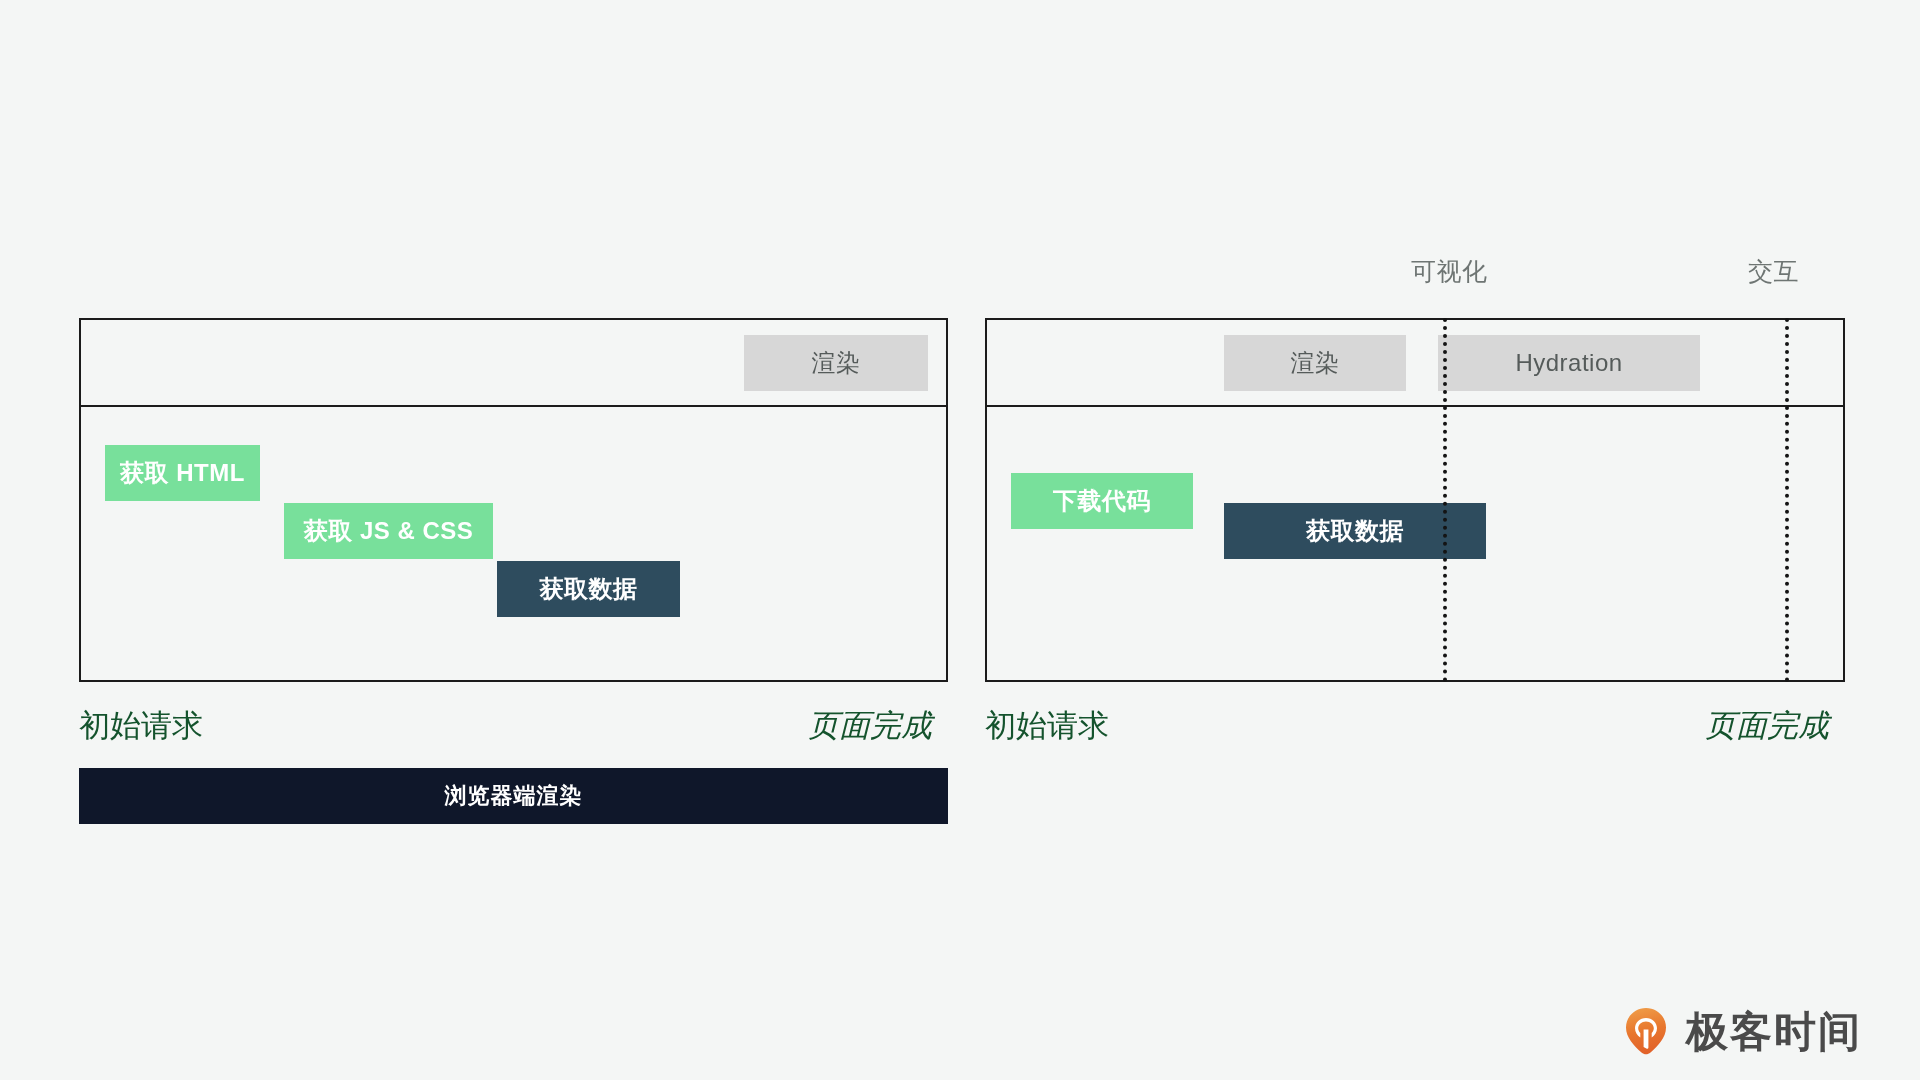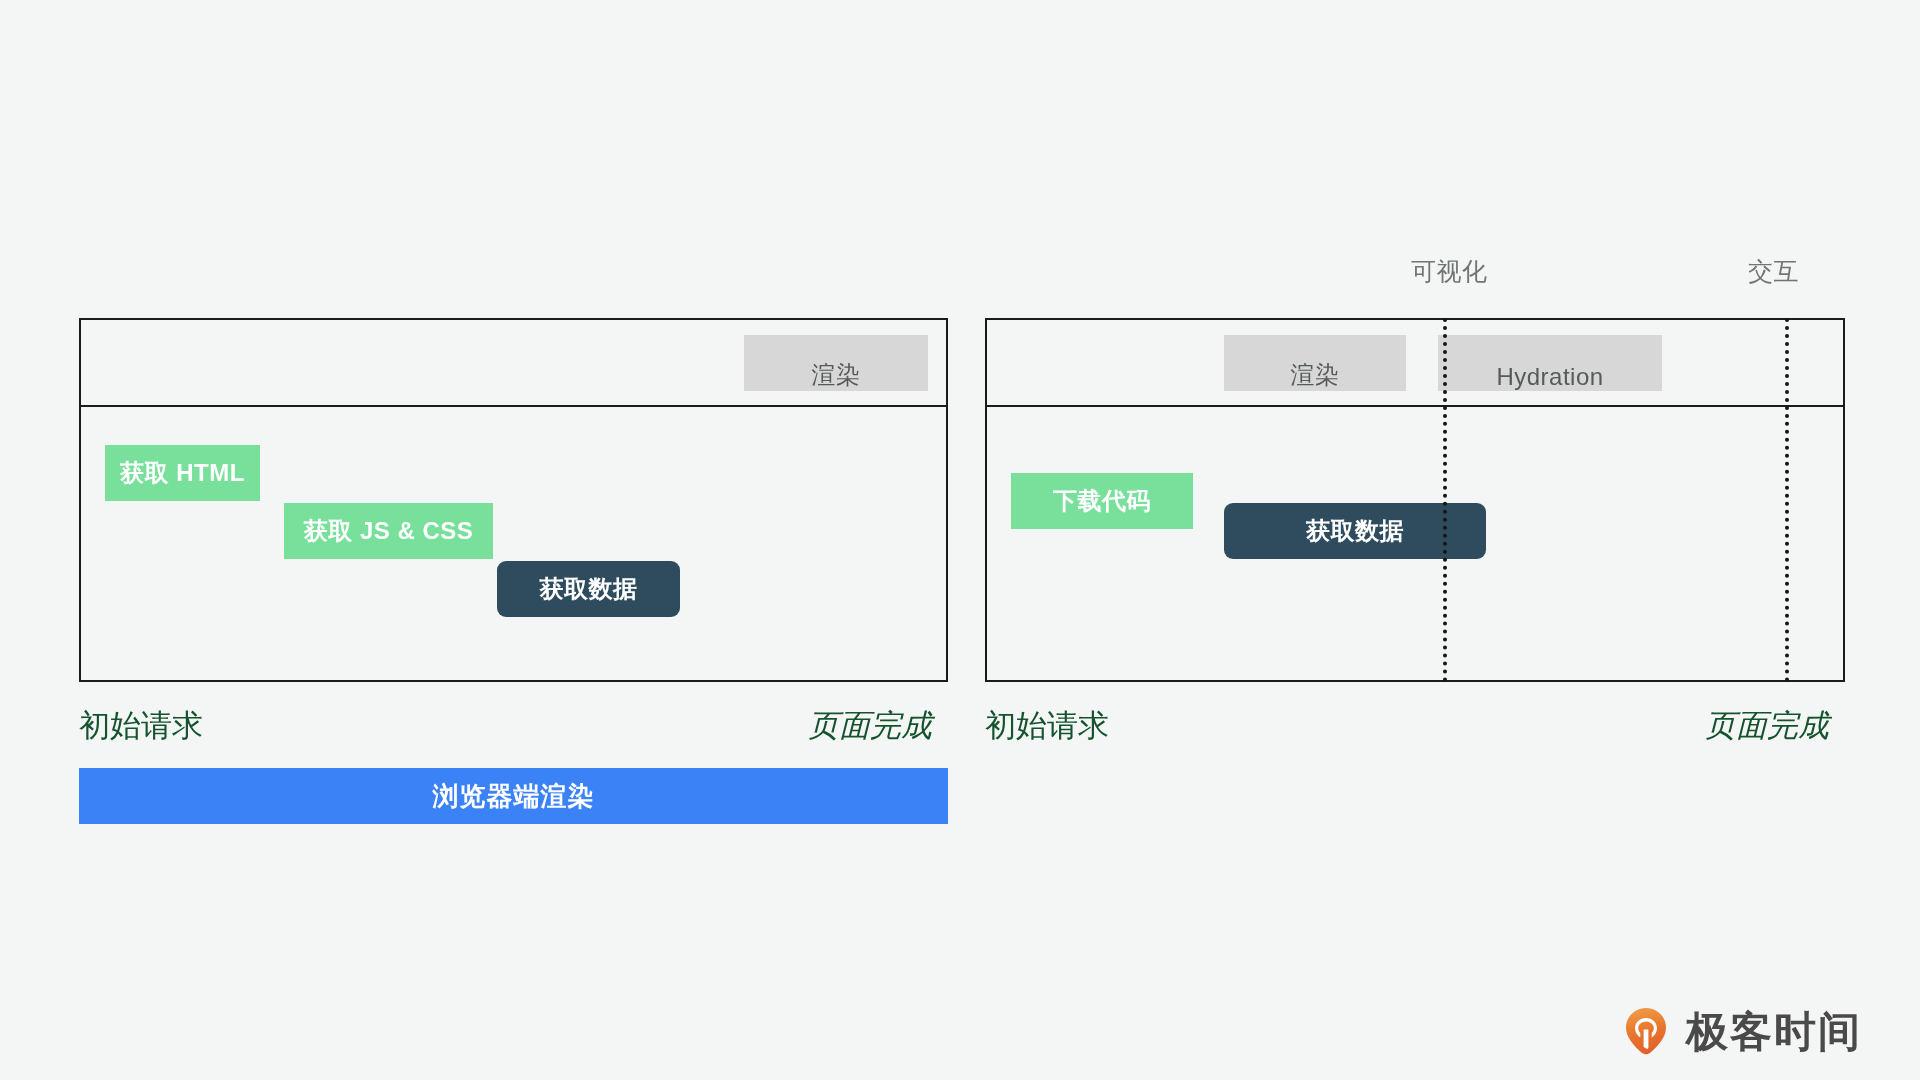--- a/index.html
+++ b/index.html
@@ -45,39 +45,39 @@
     box-sizing:border-box;
   }
 
   
   .chip{
     position:absolute;
     height:56px;
     background:#d7d7d7;
     color:#555b5a;
     font-size:24px;
-    display:flex;align-items:flex-end;justify-content:center;
+    display:flex;align-items:center;justify-content:center;
     box-sizing:border-box;
     letter-spacing:.5px;
   }
 
   
   .bar{
     position:absolute;
     height:56px;
     display:flex;align-items:center;justify-content:center;
     color:#ffffff;
     font-size:24px;
     font-weight:bold;
     box-sizing:border-box;
     white-space:nowrap;
     letter-spacing:.5px;
   }
   .bar.green{background:#78e09b;}
-  .bar.navy{background:#2e4c5e;border-radius:9px;}
+  .bar.navy{background:#2e4c5e;}
 
   
   .dotline{
     position:absolute;
     width:0;
     border-left:4px dotted #141414;
     top:0;
   }
 
   
@@ -91,23 +91,23 @@
   .endcap.left{left:0;}
   .endcap.right{right:16px;font-style:italic;}
 
   
   .band{
     position:absolute;
     top:768px;
     left:0;
     width:100%;
     height:56px;
-    background:#3b82f6;
+    background:#0f172a;
     color:#ffffff;
-    font-size:26px;
+    font-size:22px;
     font-weight:bold;
     display:flex;align-items:center;justify-content:center;
     letter-spacing:1px;
     box-sizing:border-box;
   }
 
   
   .brand{
     position:absolute;
     right:58px;bottom:20px;
@@ -170,21 +170,21 @@
     <div class="marker" style="left:763px;top:255px;">
       <span>交互</span>
     </div>
 
     <div class="panel">
 
       <div class="panel-top">
         <div class="chip" style="left:237px;top:15px;width:182px;">
           <span>渲染</span>
         </div>
-        <div class="chip" style="left:451px;top:15px;width:224px;">
+        <div class="chip" style="left:451px;top:15px;width:262px;">
           <span>Hydration</span>
         </div>
       </div>
 
       <div class="panel-body">
         <div class="bar green" style="left:24px;top:38px;width:182px;margin-top:28px;">
           <span>下载代码</span>
         </div>
         <div class="bar navy" style="left:237px;top:96px;width:262px;">
           <span>获取数据</span>

